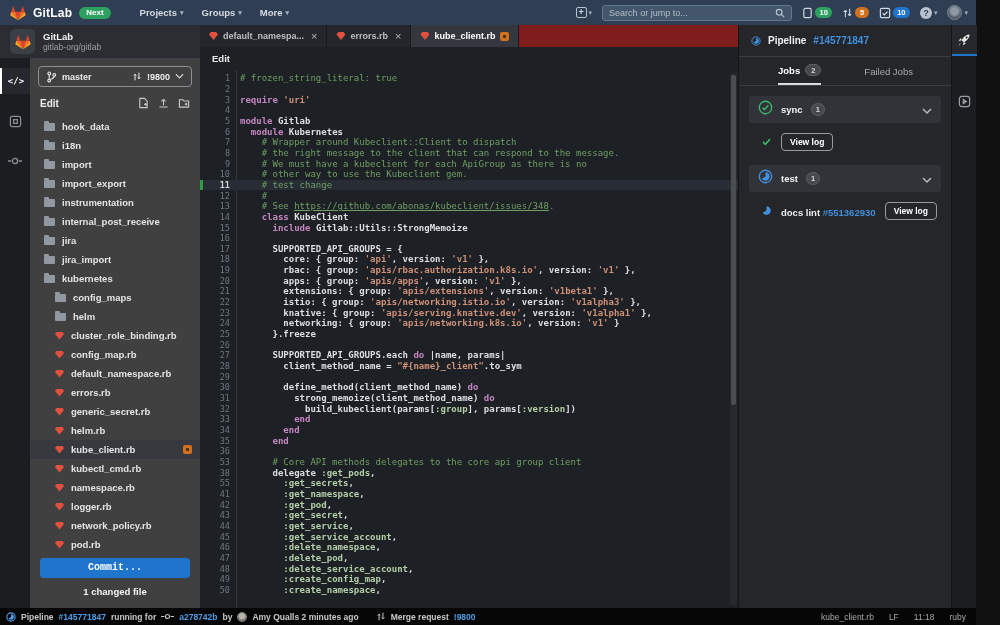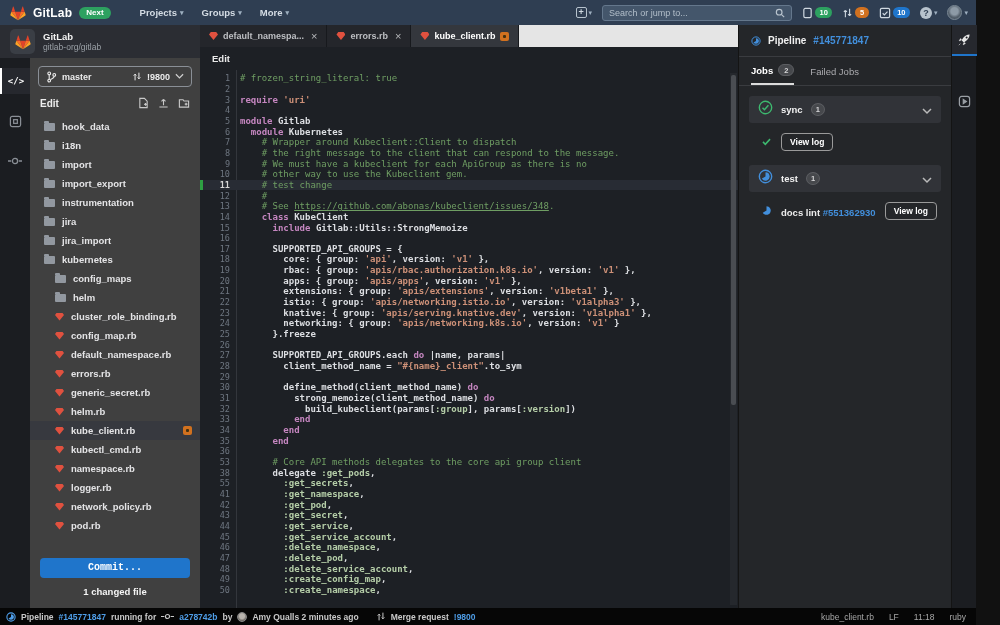--- a/index.html
+++ b/index.html
@@ -75,21 +75,21 @@
   .mod-badge { width:9px; height:9px; border-radius:2px; background:#d1711f; position:relative; margin-left:auto; margin-right:8px; flex:0 0 9px; }
   .mod-badge::after { content:""; position:absolute; inset:3px; background:#43300f; border-radius:1px; }
 
   .commit-area { flex:0 0 58px; padding:6px 10px 0; text-align:center; }
   .commit-btn { width:100%; height:20px; background:#1f75cb; border:none; border-radius:4px;
     color:#fff; font-size:10px; font-weight:bold; cursor:pointer; font-family:Liberation Mono, monospace; }
   .changed-files { margin-top:8px; color:#f5f5f5; font-size:9.5px; font-weight:bold; }
 
   
   .editor-col { flex:1; display:flex; flex-direction:column; min-width:0; background:#1d2025; }
-  .tabbar { height:22px; flex:0 0 22px; background:#e5e5e5; display:flex; }
+  .tabbar { height:22px; flex:0 0 22px; background:#7f1d1d; display:flex; }
   .etab { display:flex; align-items:center; gap:5px; padding:0 9px; background:#24262b;
     border-right:1px solid #17191d; color:#bdbfc3; font-size:9px; cursor:pointer; }
   .etab.active { background:#34373d; color:#fff; }
   .etab-label { font-weight:600; white-space:nowrap; }
   .etab .mod-badge { margin:0; }
   .tab-close { color:#b6b8bb; font-size:11px; line-height:10px; margin-left:2px; }
   .breadcrumb-row { height:23px; flex:0 0 23px; display:flex; align-items:center; padding:0 12px; }
   .breadcrumb { color:#eaeaea; font-size:9.5px; font-weight:bold; }
 
   .code-wrap { flex:1; position:relative; overflow:hidden; font-family:"DejaVu Sans Mono",monospace; }
@@ -112,21 +112,21 @@
   .scroll-thumb { position:absolute; top:2px; left:1px; width:5px; height:330px; background:#4a4d52; border-radius:2px; }
 
   
   .right-panel { width:213px; flex:0 0 213px; background:#242629; border-left:1px solid #141414;
     display:flex; flex-direction:column; }
   .pipeline-head { display:flex; align-items:center; gap:7px; padding:10px 12px; }
   .pipeline-label { color:#f0f0f0; font-size:10px; font-weight:bold; }
   .pipeline-link { color:#428fdc; font-size:10px; font-weight:bold; cursor:pointer; }
   .rp-divider { height:1px; background:#3a3c40; }
   .rp-tabs { display:flex; gap:16px; padding:0 12px; height:28px; align-items:center; position:relative; }
-  .rp-tab { display:flex; align-items:center; gap:5px; font-size:9.5px; color:#ababaf; cursor:pointer; height:100%; }
+  .rp-tab { display:flex; align-items:center; gap:5px; font-size:9.5px; color:#ababaf; cursor:pointer; height:100%;margin-left:27px; }
   .rp-tab.active { color:#fff; font-weight:bold; border-bottom:2px solid #dcdcdc; }
   .pill { background:#46484c; border:1px solid #5c5e62; color:#d6d6d8; font-size:7.5px;
     border-radius:7px; padding:0.5px 5px; font-weight:bold; }
   .stages { padding:10px; display:flex; flex-direction:column; gap:10px; }
   .stage-head { background:#313338; border-radius:3px; height:27px; display:flex; align-items:center;
     gap:8px; padding:0 9px; cursor:pointer; }
   .stage-name { color:#f2f2f2; font-size:9.5px; font-weight:bold; }
   .stage-head .pill { border-radius:50%; padding:1px 4px; }
   .stage-head .chevron { margin-left:auto; }
   .job-row { display:flex; align-items:flex-start; gap:9px; padding:10px 4px 4px 12px; }
@@ -329,20 +329,24 @@
               <div class="tree-item">
                 <span class="folder-icon"></span>
                 <span class="tree-label">import_export</span>
               </div>
               <div class="tree-item">
                 <span class="folder-icon"></span>
                 <span class="tree-label">instrumentation</span>
               </div>
               <div class="tree-item">
                 <span class="folder-icon"></span>
+                <span class="tree-label">internal_post_receive</span>
+              </div>
+              <div class="tree-item">
+                <span class="folder-icon"></span>
                 <span class="tree-label">jira</span>
               </div>
               <div class="tree-item">
                 <span class="folder-icon"></span>
                 <span class="tree-label">jira_import</span>
               </div>
               <div class="tree-item">
                 <span class="folder-icon open"></span>
                 <span class="tree-label">kubernetes</span>
               </div>

